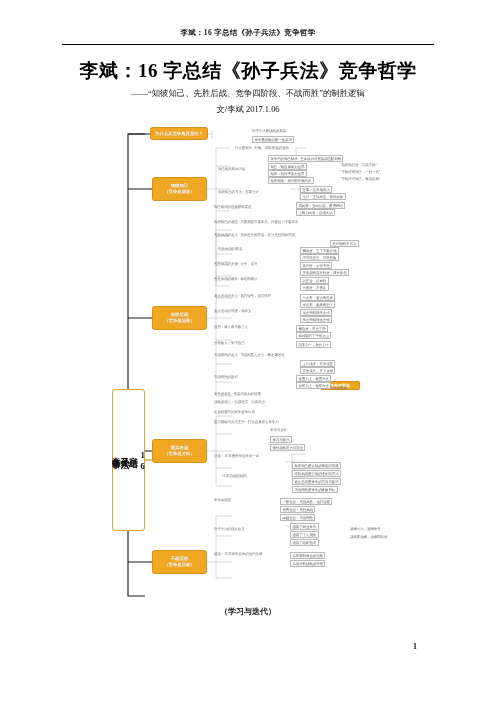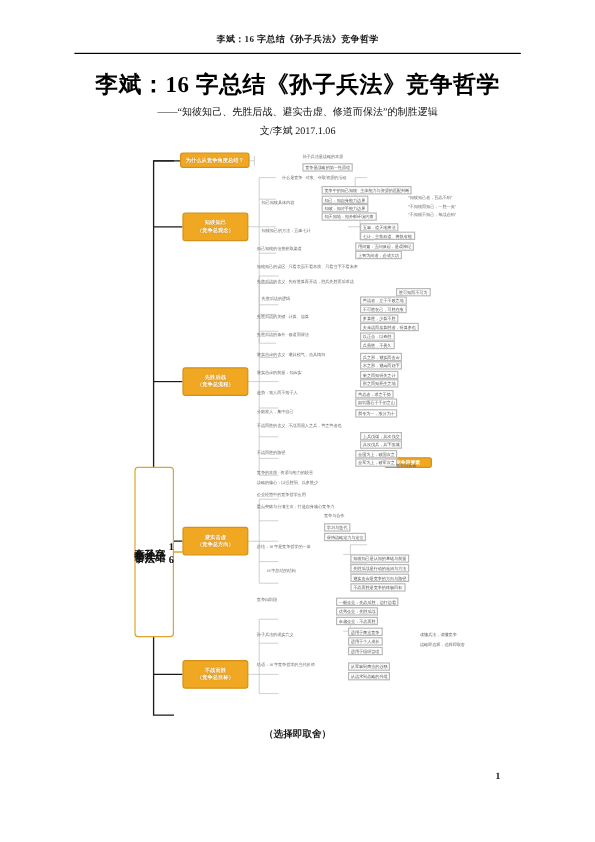--- a/index.html
+++ b/index.html
@@ -188,21 +188,21 @@
     color: #111;
   }
 </style>
 </head>
 <body>
 
 <div class="page-header">李斌：16 字总结《孙子兵法》竞争哲学</div>
 <div class="header-rule"></div>
 
 <div class="doc-title">李斌：16 字总结《孙子兵法》竞争哲学</div>
-<div class="doc-subtitle">——“知彼知己、先胜后战、避实击虚、修道而保法”的制胜逻辑</div>
+<div class="doc-subtitle">——“知彼知己、先胜后战、竞争四阶段、不战而胜”的制胜逻辑</div>
 <div class="doc-byline">文/李斌 2017.1.06</div>
 
 <div class="mindmap">
 
   <svg width="496" height="478">
 
     <path d="M145 8 L128 8 L128 470 L145 470" fill="none" stroke="#1a1a1a" stroke-width="1.1"></path>
 
     <line x1="128" y1="8" x2="150" y2="8" stroke="#1a1a1a" stroke-width="1"></line>
     <line x1="128" y1="63" x2="152" y2="63" stroke="#1a1a1a" stroke-width="1"></line>
@@ -318,14 +318,14 @@
       <div class="sn boxed" style="left: 290px; top: 405px;">适用于个人成长</div>
       <div class="sn boxed" style="left: 290px; top: 413px;">适用于组织管理</div>
       <div class="sn plain" style="left: 350px; top: 401px;">读懂兵法，读懂竞争</div>
       <div class="sn plain" style="left: 350px; top: 409px;">战略即选择，选择即取舍</div>
       <div class="sn plain" style="left: 214px; top: 426px;">结语：16 字竞争哲学的当代价值</div>
       <div class="sn boxed" style="left: 290px; top: 426px;">从军事到商业的迁移</div>
       <div class="sn boxed" style="left: 290px; top: 434px;">从战术到战略的升维</div>
     </div>
 </div>
 
-<div class="figure-caption">（选择即取舍）</div>
+<div class="figure-caption">（学习与迭代）</div>
 <div class="page-number">1</div>
 
 </body></html>

